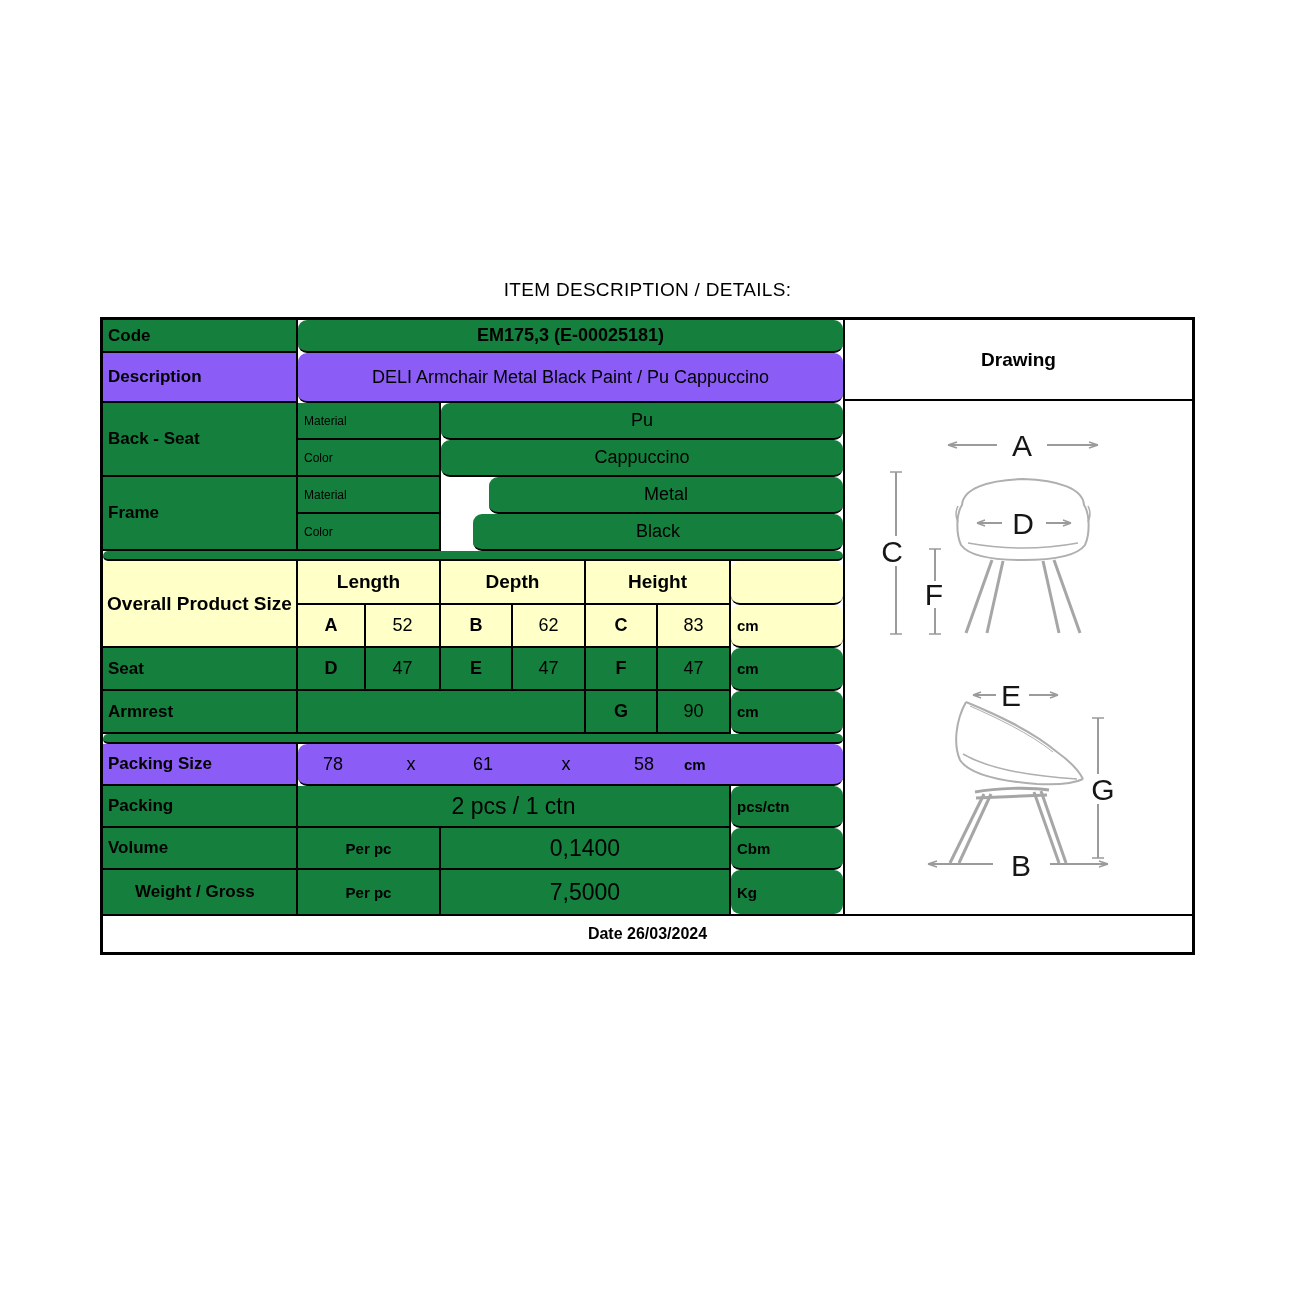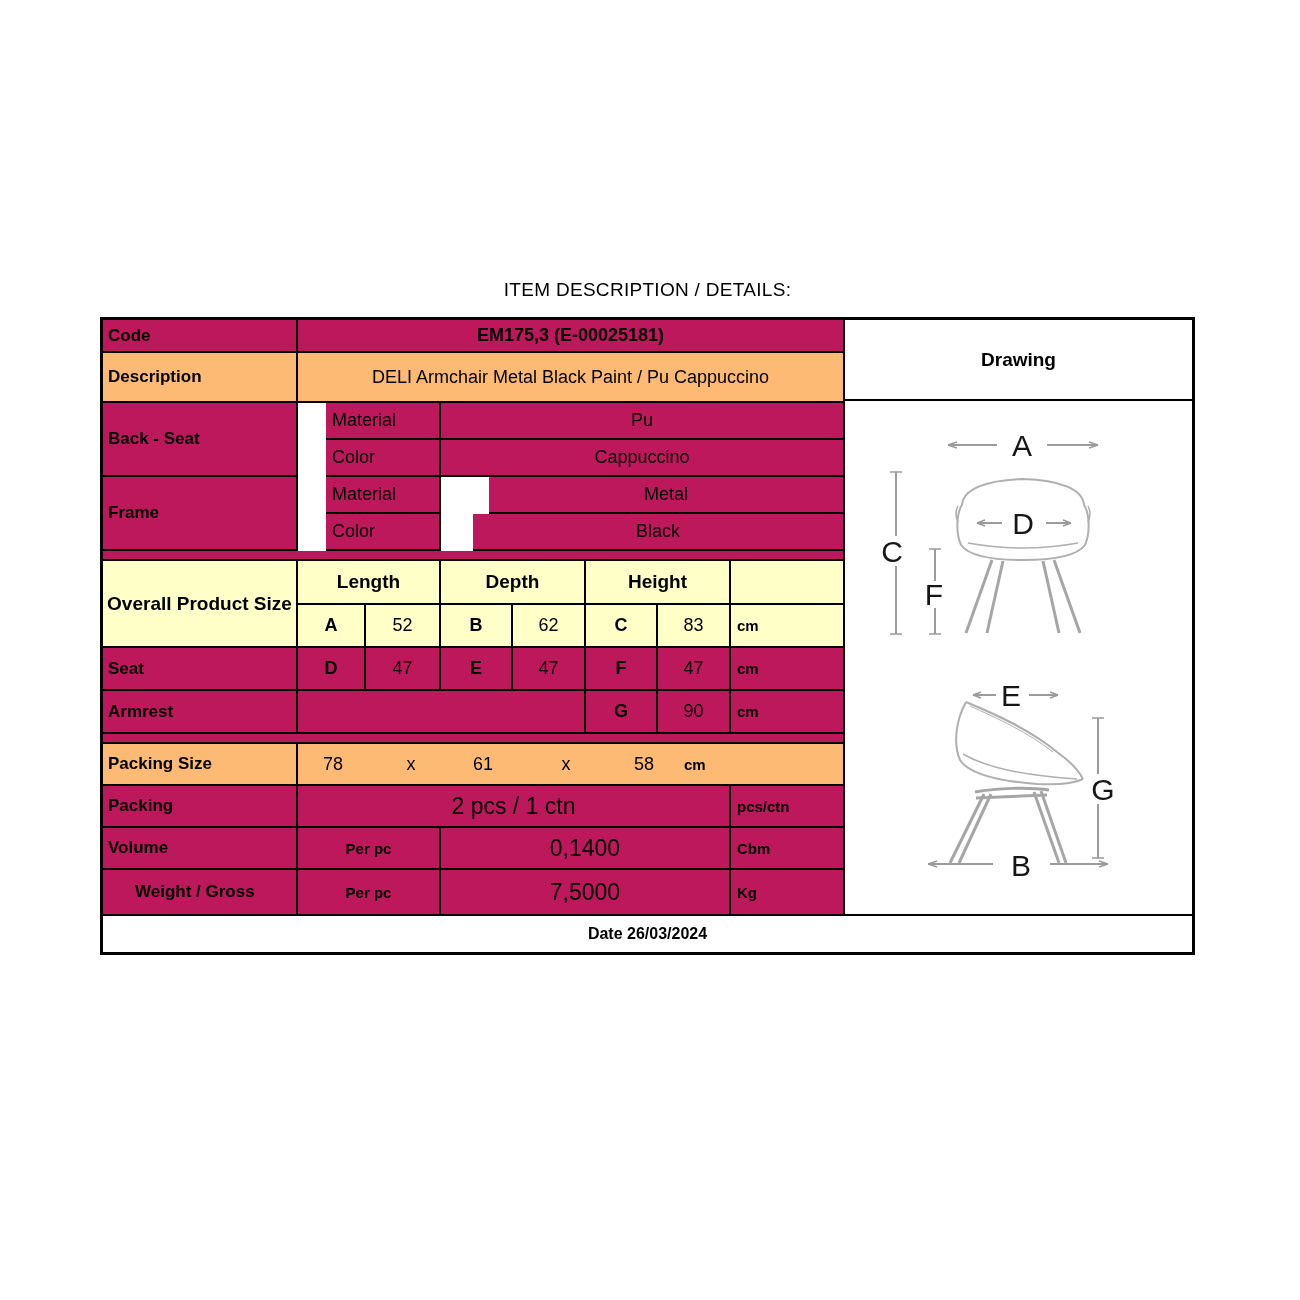--- a/index.html
+++ b/index.html
@@ -6,32 +6,32 @@
   body{width:1300px;height:1300px;position:relative;font-family:"Liberation Sans",sans-serif;color:#000;}
   .sheet{position:absolute;inset:0;background:#fff;}
   .title{position:absolute;left:100px;top:279px;width:1095px;text-align:center;
          font-weight:normal;font-size:19px;letter-spacing:.3px;}
   .tbl{position:absolute;left:100px;top:317px;width:1095px;height:638px;border:3px solid #000;
        box-sizing:border-box;display:grid;grid-template-columns:740px 1fr;grid-template-rows:1fr 38px;background:#fff;}
   .lgrid{grid-column:1;grid-row:1;display:grid;
          grid-template-columns:195px 68px 75px 72px 73px 72px 73px 112px;
          grid-template-rows:33px 50px 37px 37px 37px 37px 10px 44px 43px 43px 43px 10px 42px 42px 42px 1fr;}
   .cell{border-right:2px solid #000;border-bottom:2px solid #000;box-sizing:border-box;
-        display:flex;align-items:center;overflow:hidden;background:#be185d;}
-  .no-r{border-right:none;} .no-b{border-bottom:none;}
+        display:flex;align-items:center;overflow:hidden;background:#15803d;}
+  .no-r{border-right:none;border-radius:9px;} .no-b{border-bottom:none;}
   .lab{font-weight:bold;font-size:17px;padding-left:5px;}
-  .sub{font-size:18px;padding-left:6px;margin-left:28px;}
+  .sub{font-size:12px;padding-left:6px;}
   .ctr{justify-content:center;}
   .val{justify-content:center;font-size:18px;}
   .big{font-size:23px;}
   .bold{font-weight:bold;}
   .hdr{font-weight:bold;font-size:19px;justify-content:center;text-align:center;line-height:1.25;}
   .unit{font-weight:bold;font-size:15px;padding-left:6px;}
   .yellow{background:#FFFFC8;}
-  .gray{background:#fdba74;}
+  .gray{background:#8b5cf6;}
   .drawing{grid-column:2;grid-row:1;border-left:2px solid #000;box-sizing:border-box;
            display:flex;flex-direction:column;background:#fff;}
   .d-header{height:81px;border-bottom:2px solid #000;box-sizing:border-box;display:flex;
             align-items:center;justify-content:center;font-weight:bold;font-size:19px;}
   .d-area{flex:1;position:relative;}
   .d-area svg{position:absolute;inset:0;width:100%;height:100%;}
   .date-row{grid-column:1 / span 2;grid-row:2;border-top:2px solid #000;box-sizing:border-box;
             display:flex;align-items:center;justify-content:center;font-weight:bold;font-size:16px;}
   .ps-wrap{position:relative;width:100%;height:100%;}
   .ps{position:absolute;top:50%;transform:translate(-50%,-50%);font-size:18px;}

